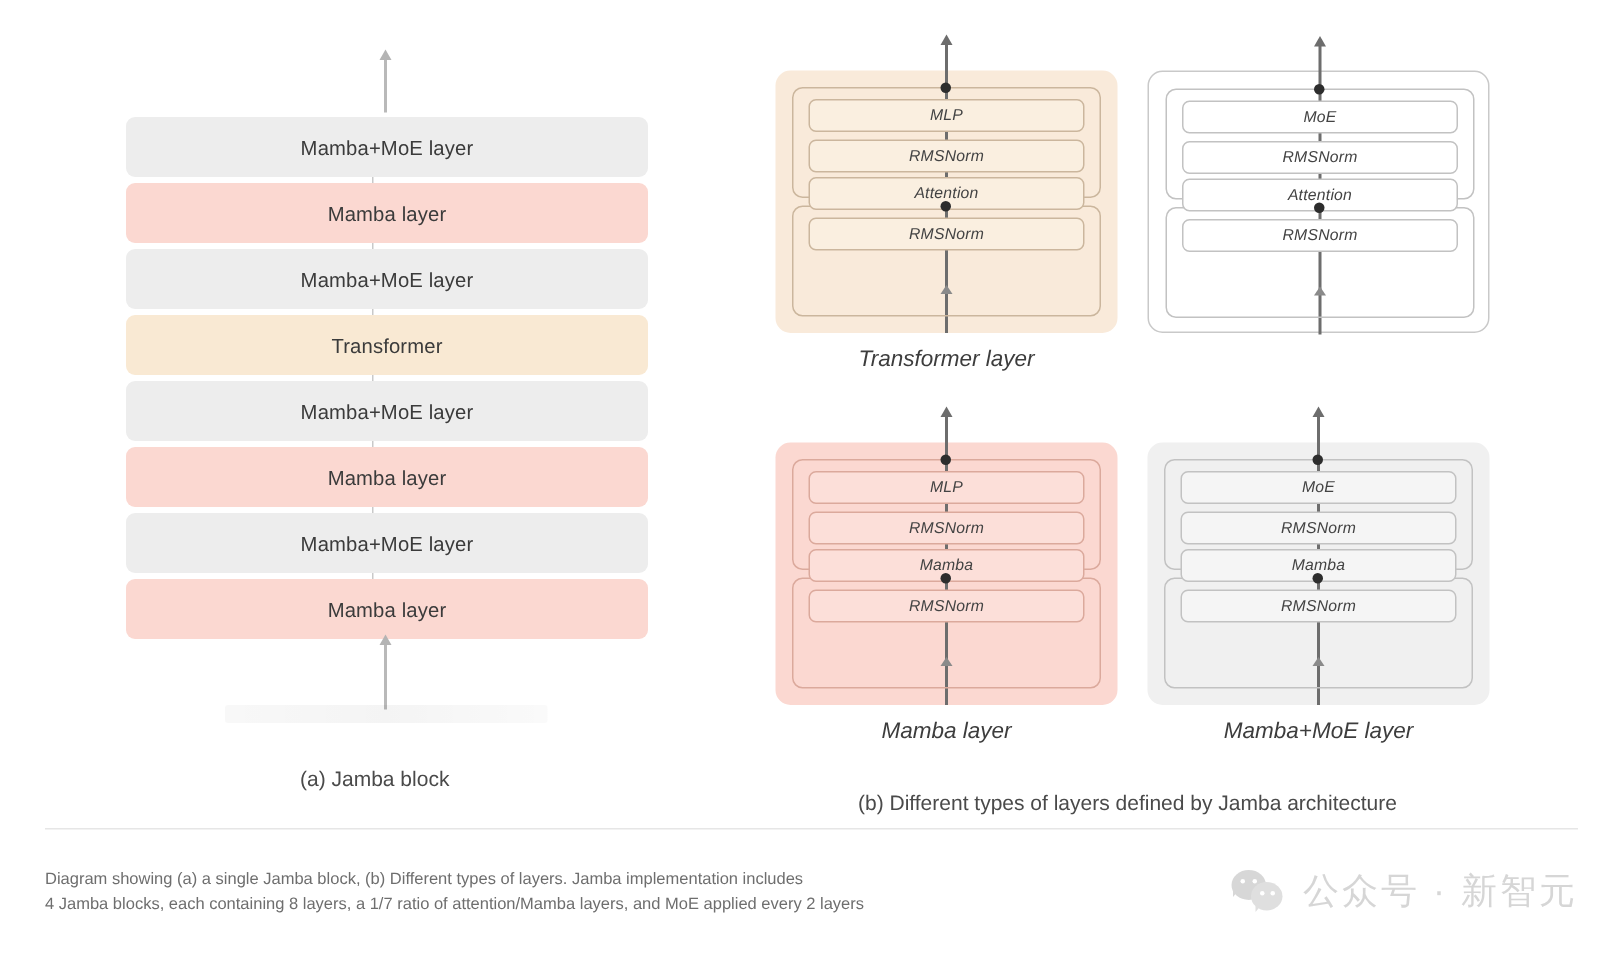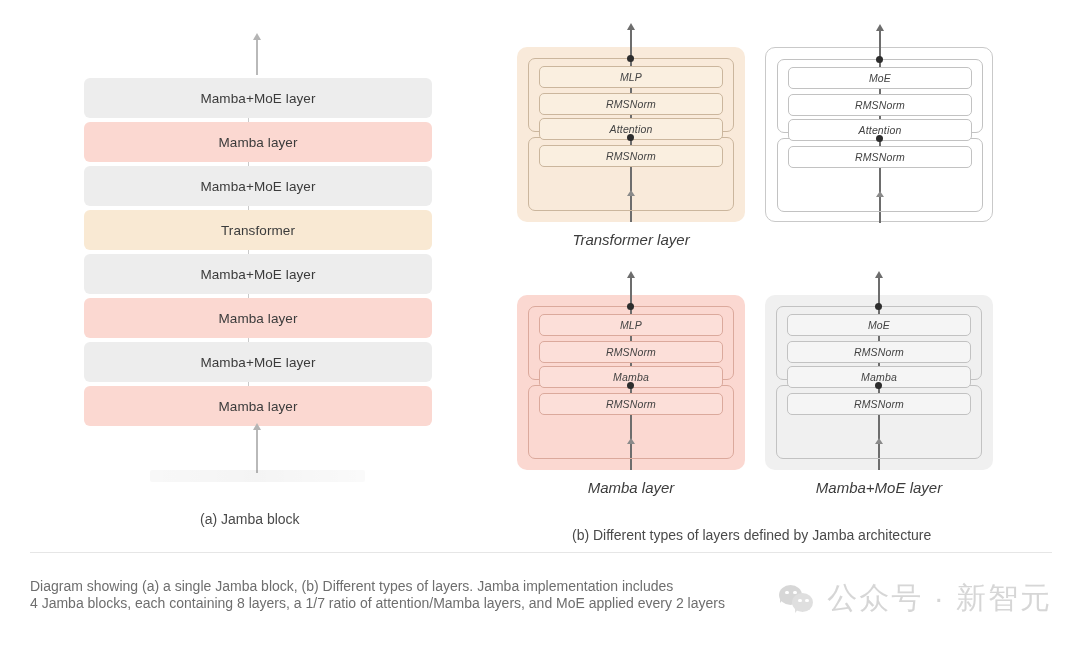--- a/index.html
+++ b/index.html
@@ -213,21 +213,21 @@
     left: 30px;
     top: 552px;
     width: 1022px;
     height: 1px;
     background: #e6e6e6;
   }
   #footer-caption {
     position: absolute;
     left: 30px;
     top: 578px;
-    font-size: 14px;
+    font-size: 11px;
     line-height: 17px;
     color: #6e6e6e;
   }
   #watermark {
     position: absolute;
     right: 28px;
     top: 578px;
     display: flex;
     align-items: center;
     gap: 10px;
@@ -247,21 +247,21 @@
     border-top: 7px solid #cfcfcf;
     border-right: 6px solid transparent;
   }
   #wechat-icon .t2 { left: 16px; bottom: 1px; border-top-color: #d9d9d9; }
   #wechat-icon .e { position: absolute; width: 3.2px; height: 3.2px; border-radius: 50%; background: #ffffff; }
   #wechat-icon .e1 { left: 6px;  top: 7px; }
   #wechat-icon .e2 { left: 14px; top: 7px; }
   #wechat-icon .e3 { left: 19px; top: 15px; }
   #wechat-icon .e4 { left: 26px; top: 15px; }
   #watermark-text {
-    font-size: 30px;
+    font-size: 24px;
     color: #cecece;
     letter-spacing: 2px;
     white-space: nowrap;
   }
 </style>
 </head>
 <body>
 
 <div id="jamba-block">
 

